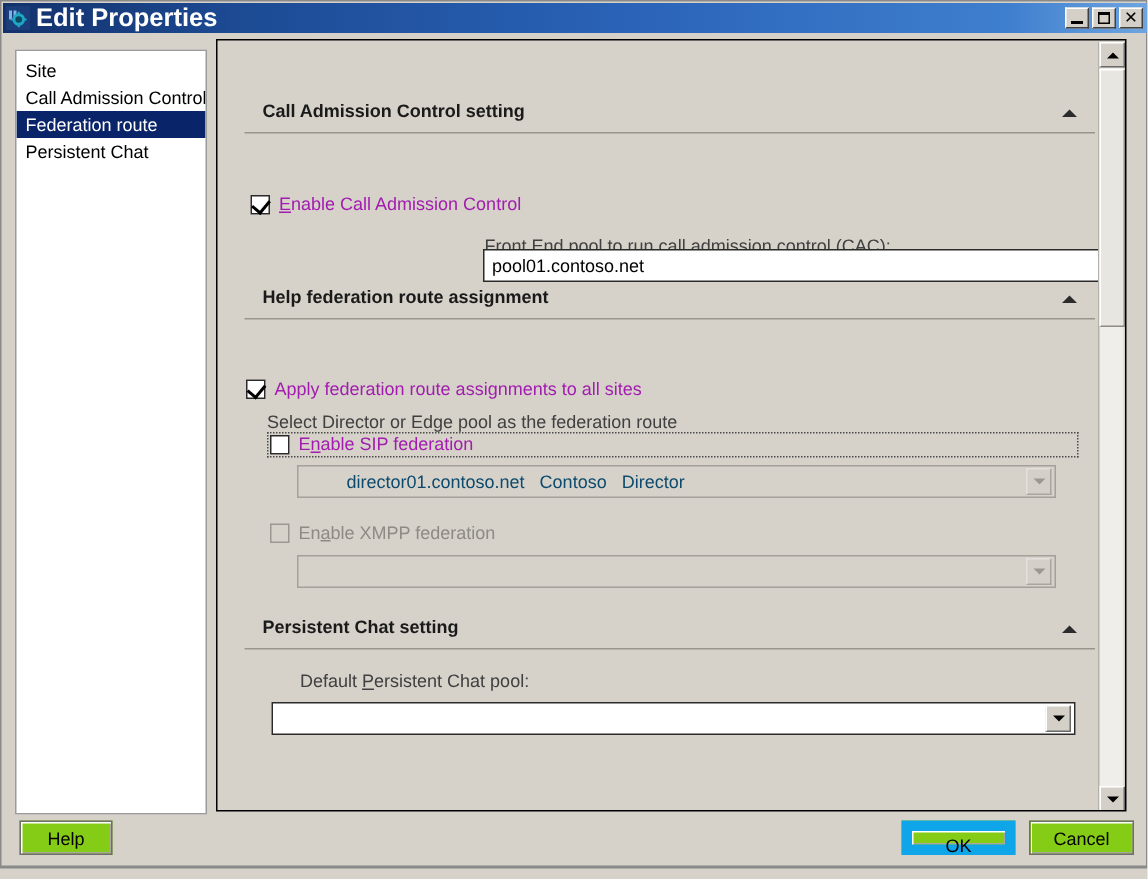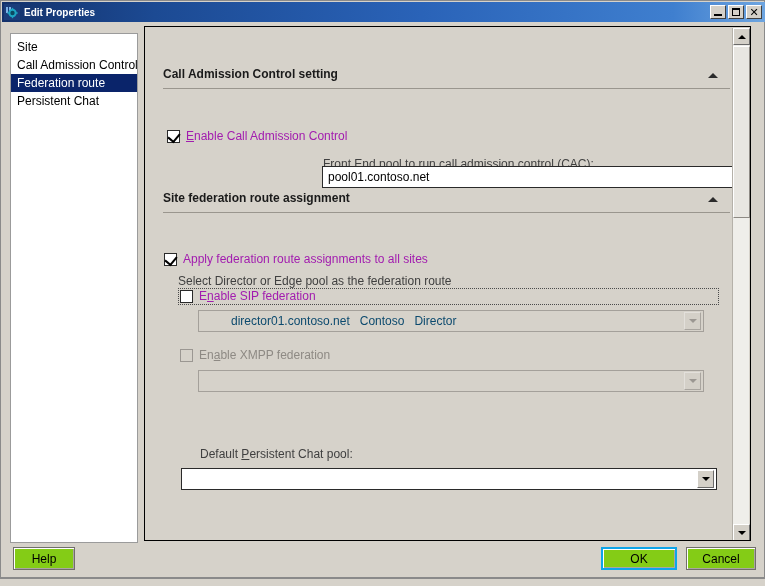--- a/index.html
+++ b/index.html
@@ -45,21 +45,21 @@
     overflow: hidden;
   }
   .title-icon {
     width: 16px; height: 16px;
     margin-left: 2px; margin-right: 4px;
     flex: 0 0 auto;
     position: relative;
   }
   .title-text {
     color: #ffffff;
-    font-size: 10px;
+    font-size: 17px;
     font-weight: bold;
     font-family: "Liberation Sans", sans-serif;
     letter-spacing: 0px;
     white-space: nowrap;
   }
   .title-buttons {
     position: absolute;
     right: 3px;
     top: 3px;
     display: flex;
@@ -150,21 +150,21 @@
     position: absolute;
     left: 18px;
     width: 567px;
   }
   .sec-head {
     position: relative;
     height: 24px;
   }
   .sec-title {
     position: absolute;
-    left: 0;
+    left: 12px;
     top: 2px;
     font-size: 12px;
     font-weight: bold;
     color: #1a1a1a;
     white-space: nowrap;
     font-family: "Liberation Sans", sans-serif;
   }
   .sec-rule {
     position: absolute;
     left: 0;
@@ -340,21 +340,21 @@
     border: 1px solid #706e6a;
     box-sizing: border-box;
     font-size: 12px;
     font-family: "Liberation Sans", sans-serif;
     color: #000000;
     text-align: center;
     line-height: 22px;
     box-shadow: inset 1px 1px 0 #ffffff, inset -1px -1px 0 #aaa6a0;
   }
   .btn.default {
-    border: 2px solid #0ea5e9;
+    border: 7px solid #0ea5e9;
     line-height: 20px;
   }
 
   
   .bottom-strip {
     position: absolute;
     left: 0;
     top: 578px;
     width: 765px;
     height: 8px;
@@ -434,21 +434,21 @@
 
         <div class="lbl" style="left:178px; top:130px;"><span class="ul">F</span><span>ront End pool to run call admission control (CAC):</span></div>
 
         <div class="combo" style="left:177px; top:139px; width:535px;">
           <span class="combo-text">pool01.contoso.net</span>
 
         </div>
 
         <div class="section" style="top:162px;">
           <div class="sec-head">
-            <span class="sec-title">Site federation route assignment</span>
+            <span class="sec-title">Help federation route assignment</span>
             <span class="sec-arrow"></span>
             <span class="sec-rule"></span>
           </div>
         </div>
 
         <div class="cb-row" style="left:19px; top:225px;">
           <span class="cbox">
             <span class="tick"></span>
           </span>
           <span class="cb-label">Apply federation route assignments to all sites</span>
@@ -475,20 +475,27 @@
           <span class="cb-label disabled"><span>En</span><span class="ul">a</span><span>ble XMPP federation</span></span>
         </div>
 
         <div class="combo disabled" style="left:53px; top:343px; width:506px;">
           <span class="combo-text"></span>
           <span class="combo-btn">
               <i></i>
             </span>
         </div>
 
+        <div class="section" style="top:382px;">
+          <div class="sec-head">
+            <span class="sec-title">Persistent Chat setting</span>
+            <span class="sec-arrow"></span>
+            <span class="sec-rule"></span>
+          </div>
+        </div>
 
         <div class="lbl" style="left:22px; top:420px;margin-left:33px;"><span>Default </span><span class="ul">P</span><span>ersistent Chat pool:</span></div>
 
         <div class="combo" style="left:36px; top:441px; width:536px;">
           <span class="combo-text"></span>
           <span class="combo-btn">
               <i></i>
             </span>
         </div>
 

